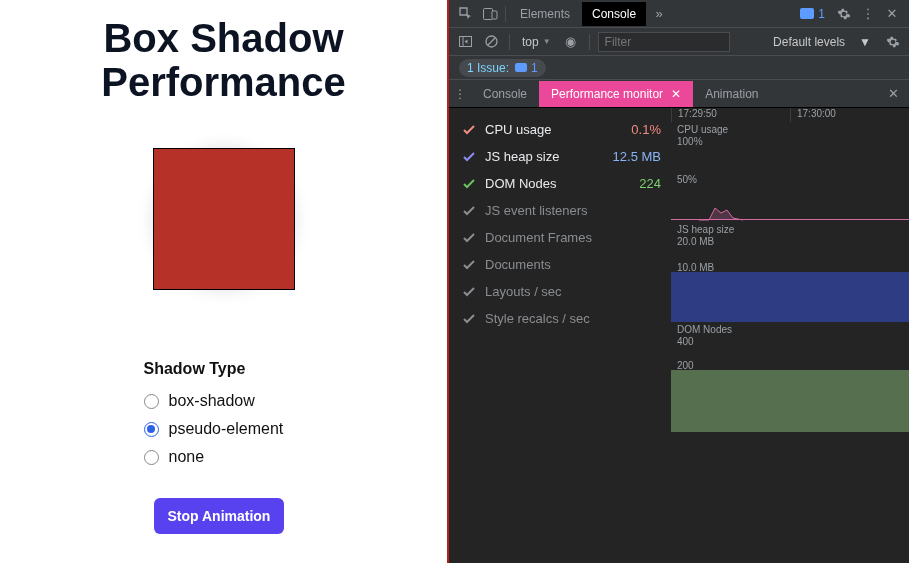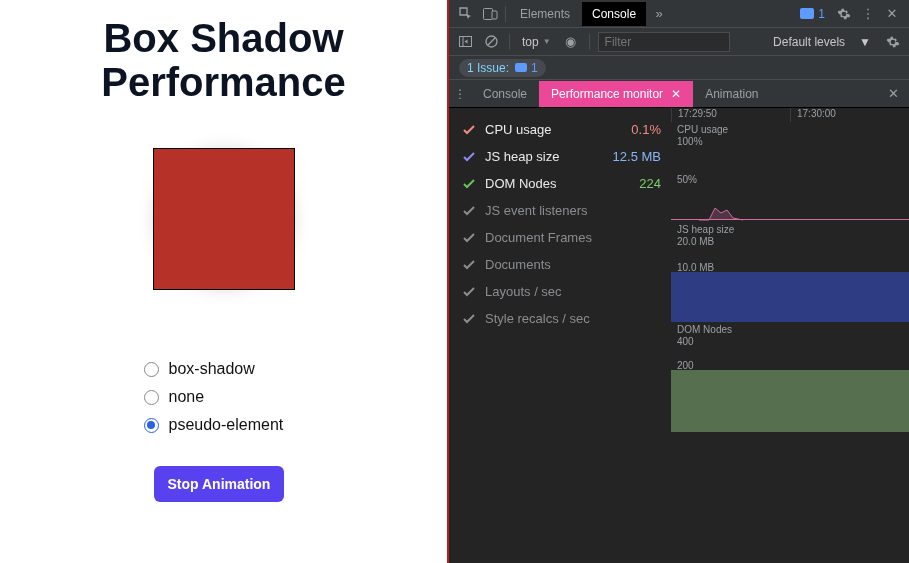--- a/index.html
+++ b/index.html
@@ -83,32 +83,33 @@
 <div class="page">
   <h1>
     <span>Box Shadow</span><br>
     <span>Performance</span>
   </h1>
   <div class="box-wrap">
     <div class="box-shadow"></div>
     <div class="box"></div>
   </div>
   <div class="controls">
+    <h3>Shadow Type</h3>
     <div id="radio-list">
         <div class="radio-row">
           <span class="radio"></span>
           <span>box-shadow</span>
         </div>
         <div class="radio-row">
+          <span class="radio checked"></span>
+          <span>pseudo-element</span>
+        </div>
+        <div class="radio-row">
           <span class="radio"></span>
           <span>none</span>
-        </div>
-        <div class="radio-row">
-          <span class="radio checked"></span>
-          <span>pseudo-element</span>
         </div>
       </div>
     <button class="btn">Stop Animation</button>
   </div>
 </div>
 
 <div class="devtools">
 
   <div class="dt-toolbar">
     <div class="tb-icon">

